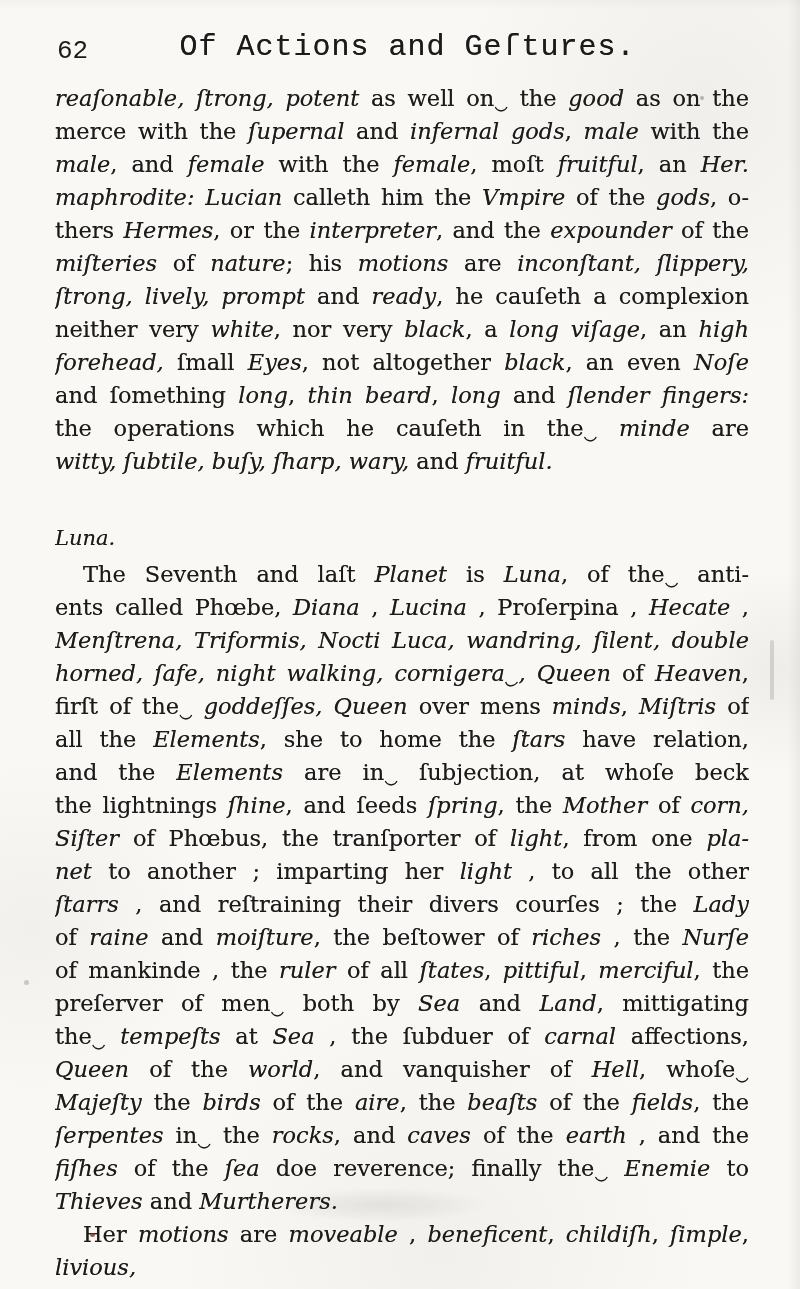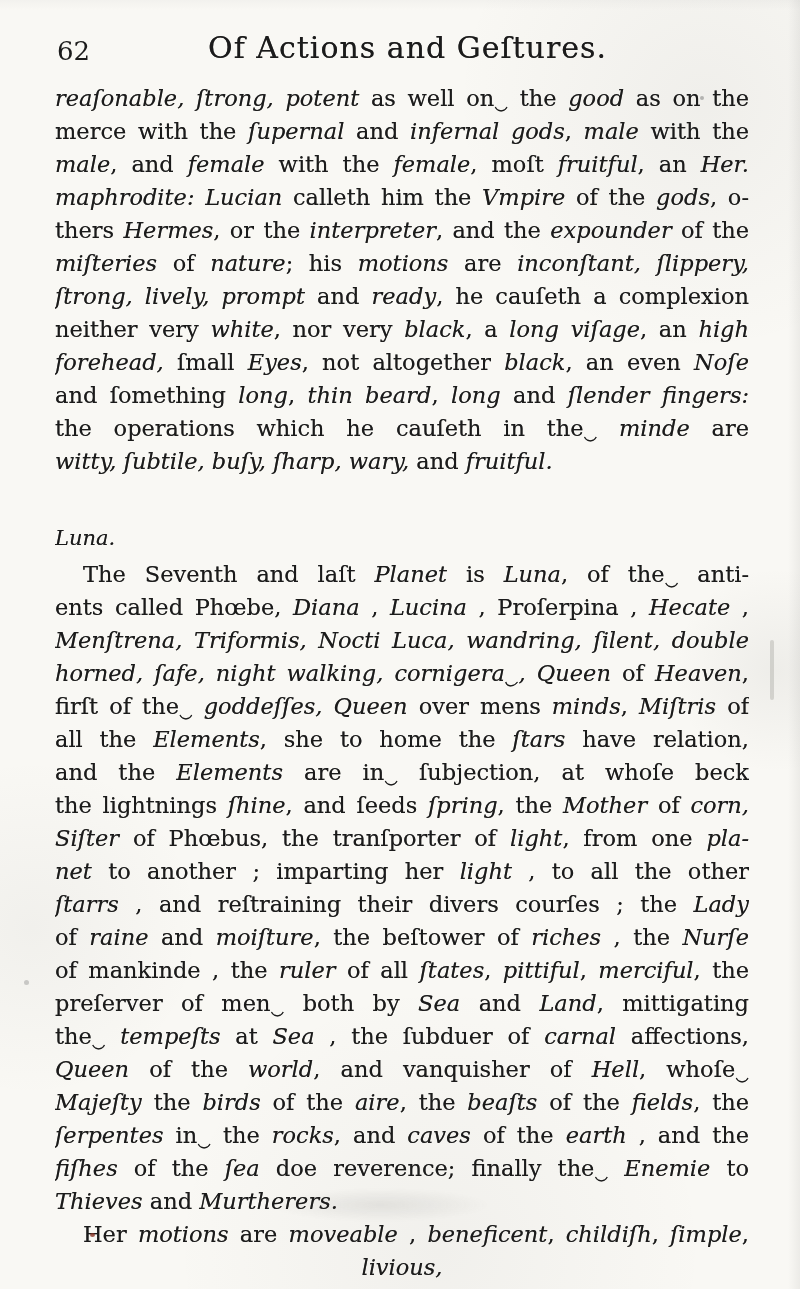--- a/index.html
+++ b/index.html
@@ -12,32 +12,32 @@
     color: #1b1b1b;
     background-color: #f9f8f4;
     background-image:
       radial-gradient(circle at 88% 8%, rgba(90,90,90,0.06), transparent 18%),
       radial-gradient(circle at 97% 52%, rgba(90,90,90,0.07), transparent 10%),
       radial-gradient(circle at 4% 72%, rgba(90,90,90,0.05), transparent 14%),
       radial-gradient(circle at 55% 97%, rgba(90,90,90,0.05), transparent 20%),
       linear-gradient(to left, rgba(120,120,120,0.10), transparent 12px),
       linear-gradient(to bottom, rgba(120,120,120,0.05), transparent 10px);
   }
-  .header { position:absolute; top:30px; left:0; width:100%; text-align:center; }
+  .header { position:absolute; top:30px; left:0; width:100%; text-align:center;font-family:Liberation Mono, monospace; }
   .pagenum { position:absolute; left:57px; top:6px; font-size:26px; }
   .title { display:inline-block; font-size:30px; letter-spacing:1px; text-shadow:0 0 0.5px rgba(0,0,0,0.65);margin-left:15px; }
   .textblock { position:absolute; top:82px; left:55px; width:694px; }
   .line {
     height:33px; line-height:33px; font-size:22.5px;
     overflow:hidden; text-align:justify; text-justify:inter-word;
     white-space:normal; text-shadow:0 0 0.5px rgba(0,0,0,0.55);
   }
   .line.justify::after { content:""; display:inline-block; width:100%; height:0; }
   .line.left   { text-align:left; }
-  .line.right  { text-align:center; }
+  .line.right  { text-align:left; }
   .line.center { text-align:center; }
   .line.indent { text-indent:28px; }
   .line.heading { height:40px; line-height:40px; font-size:21px; text-align:left;margin-top:40px; }
   .it { font-style:italic; }
   .speck { position:absolute; border-radius:50%; }
   .ghost {
     position:absolute; left:270px; top:1188px; width:220px; height:34px;
     background: radial-gradient(ellipse at center, rgba(100,100,100,0.12), transparent 70%);
     filter: blur(1px);
   }

